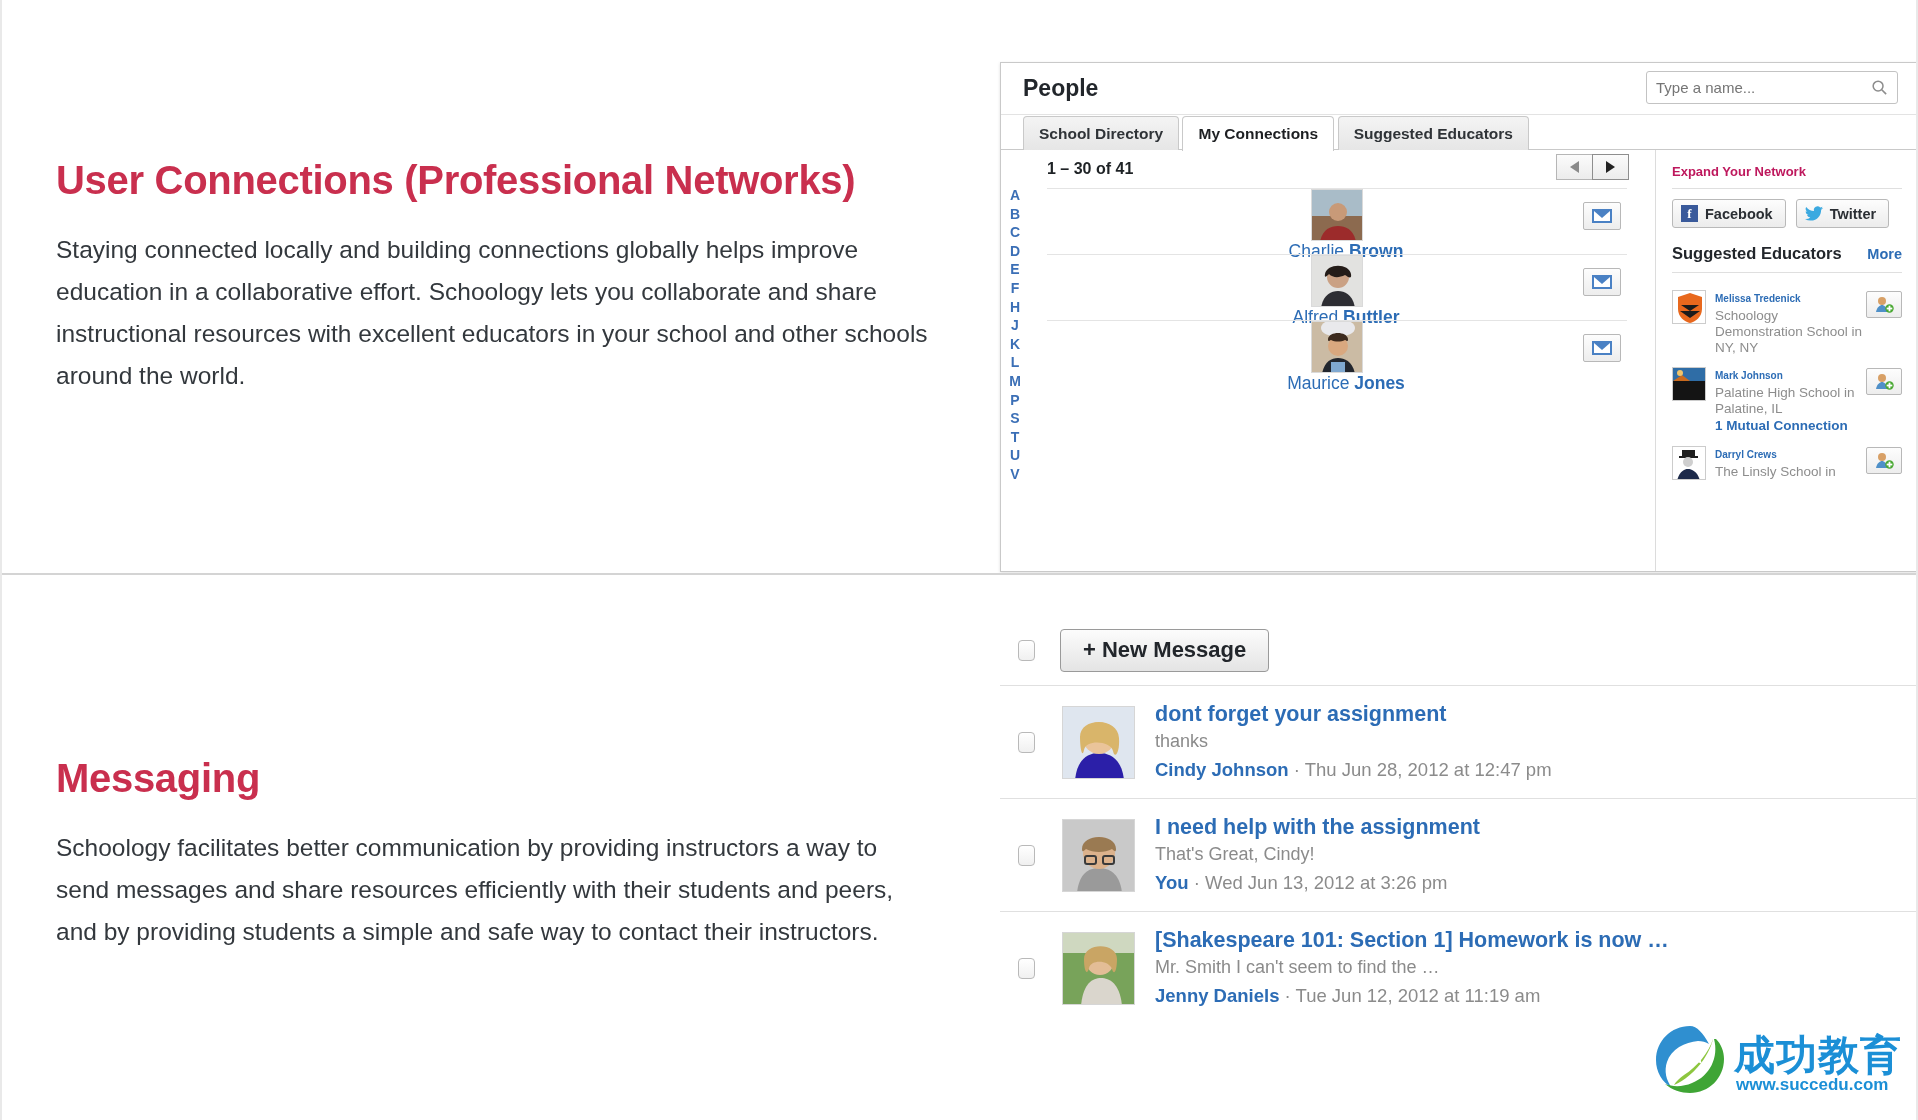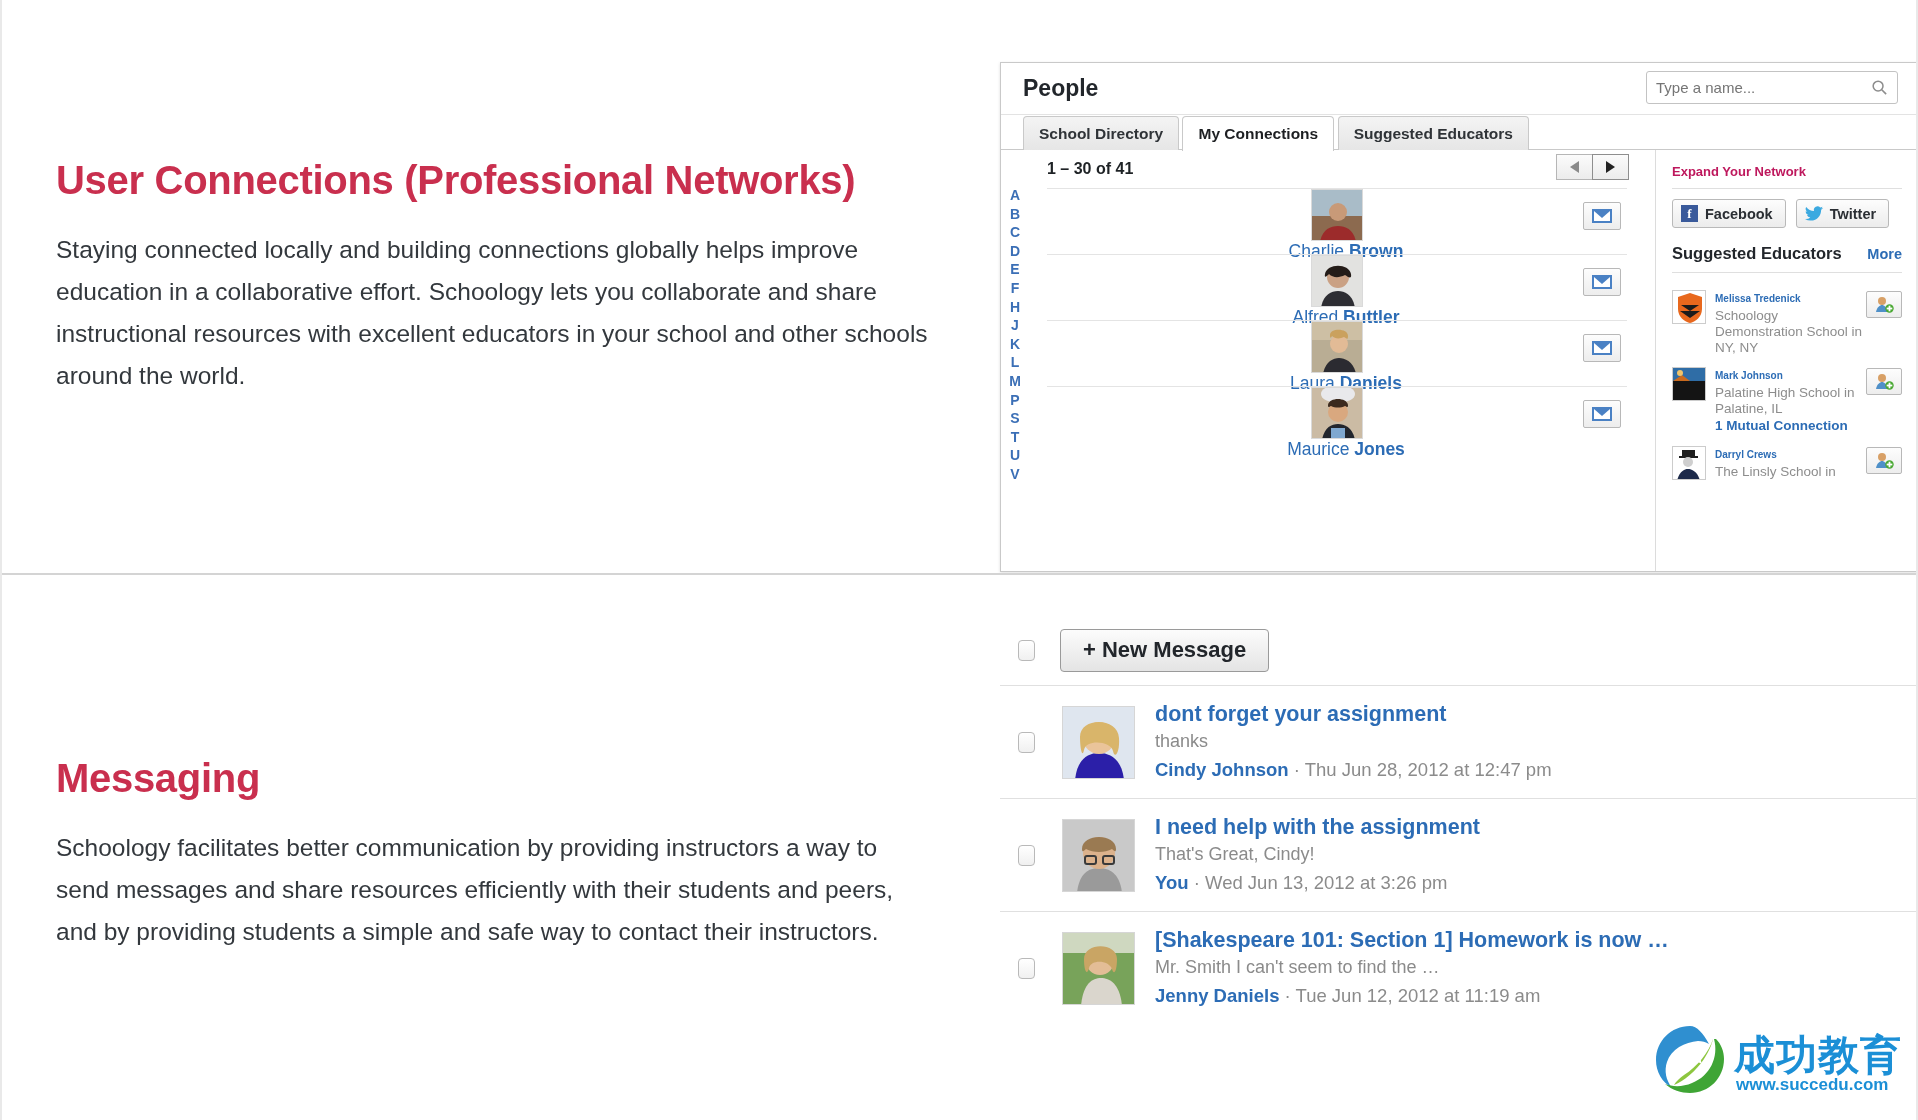--- a/index.html
+++ b/index.html
@@ -317,35 +317,20 @@
                 <path d="M13 18c2-11 24-11 26 0 1 6-3 3-6 1-6 3-12 3-16-1-2 2-5 5-4 0z" fill="#241c18"></path>
                 <path d="M9 52c2-13 10-17 17-17s15 4 17 17z" fill="#2e2e33"></path>
               </svg>
           </div>
           <div class="conn-name"><span>Alfred </span><b>Buttler</b></div>
           <div class="mail-btn">
             <span class="env"></span>
           </div>
         </div>
 
-        <div class="conn-row">
-          <div class="avatar">
-            <svg width="52" height="52" viewBox="0 0 52 52">
-                <rect width="52" height="52" fill="#b9ad94"></rect>
-                <rect x="0" y="0" width="52" height="18" fill="#cdbfa4"></rect>
-                <circle cx="27" cy="22" r="9" fill="#e2bb96"></circle>
-                <path d="M18 13c0-7 18-7 18 1 0 5-2 2-4 1-4 2-9 2-12-1-1 2-2 3-2-1z" fill="#caa15e"></path>
-                <path d="M11 52c2-12 10-16 16-16s15 4 17 16z" fill="#2b2b31"></path>
-              </svg>
-          </div>
-          <div class="conn-name"><span>Laura </span><b>Daniels</b></div>
-          <div class="mail-btn">
-            <span class="env"></span>
-          </div>
-        </div>
 
         <div class="conn-row">
           <div class="avatar">
             <svg width="52" height="52" viewBox="0 0 52 52">
                 <rect width="52" height="52" fill="#cbbba4"></rect>
                 <ellipse cx="26" cy="6" rx="17" ry="9" fill="#e9e9ec"></ellipse>
                 <circle cx="26" cy="24" r="10" fill="#d9a87f"></circle>
                 <path d="M16 17c1-8 19-8 20 0 0 3-1 2-3 1-4 2-10 2-14 0-2 1-3 2-3-1z" fill="#3c2a1e"></path>
                 <path d="M10 52c2-12 9-16 16-16s15 4 17 16z" fill="#22262e"></path>
                 <path d="M19 40h14v12H19z" fill="#7fa8d0"></path>

